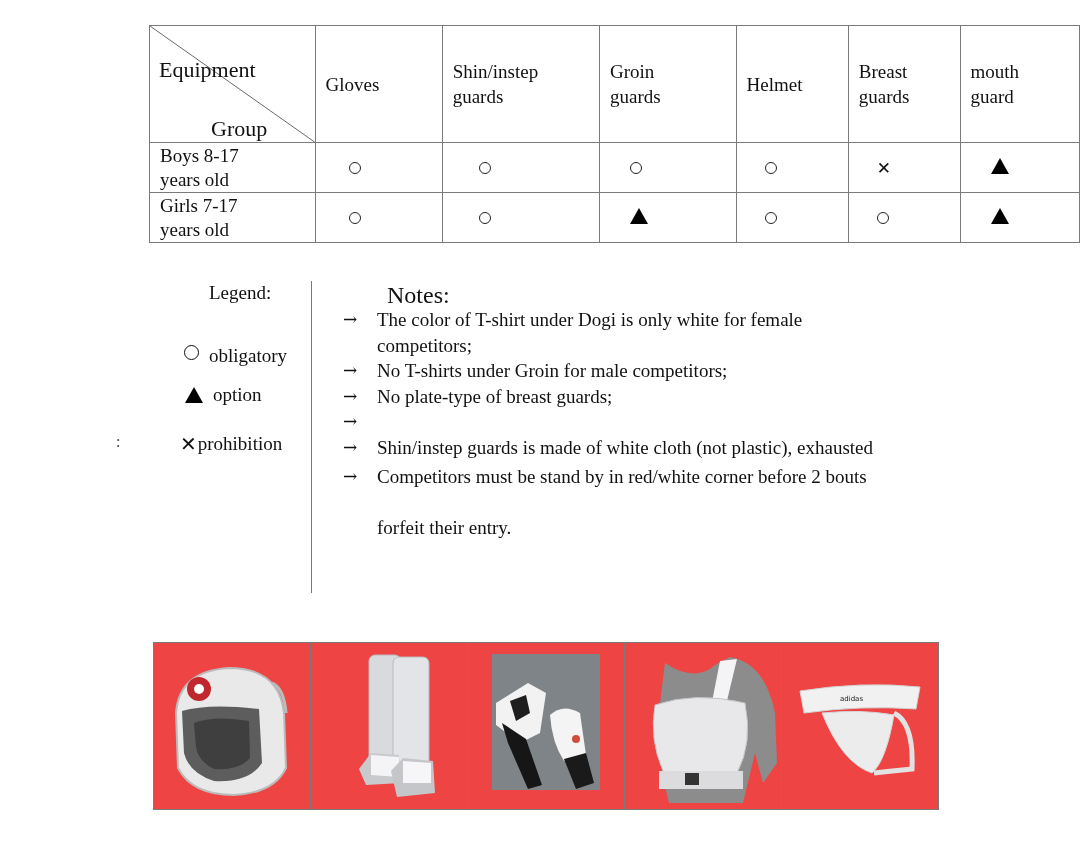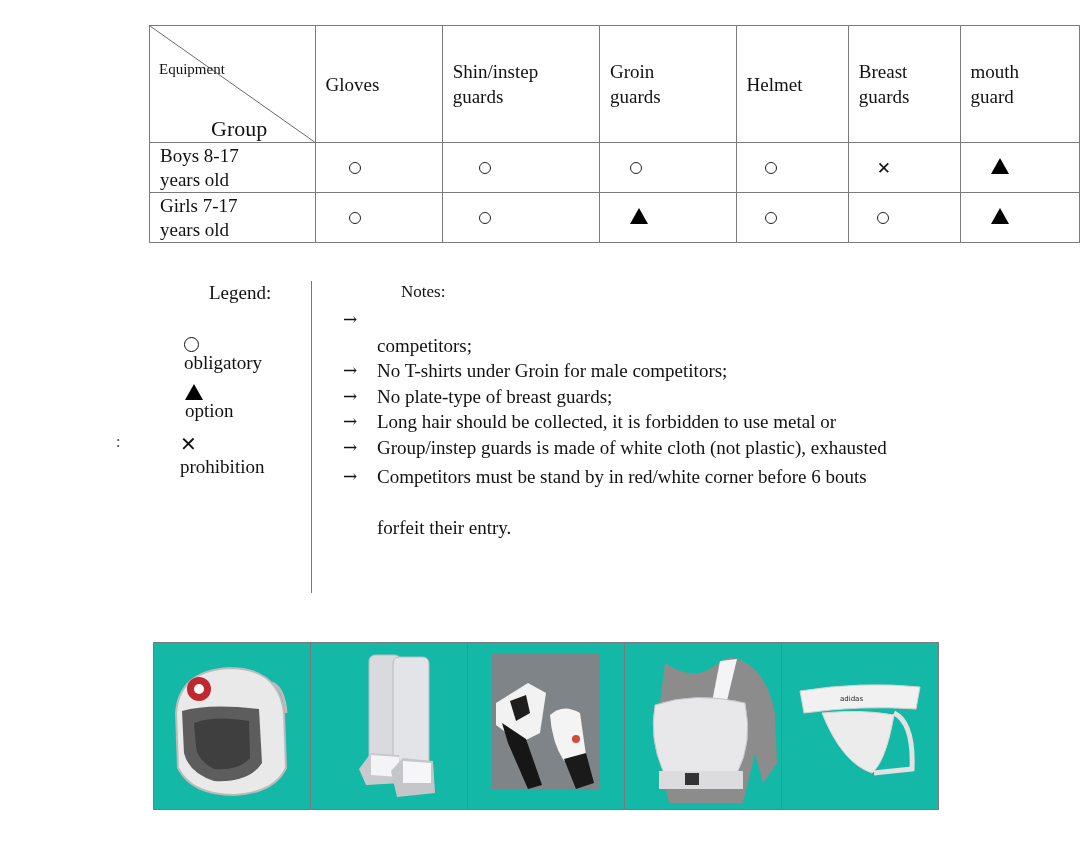--- a/index.html
+++ b/index.html
@@ -11,52 +11,52 @@
                font-size: 19px; line-height: 25px; }
   #req-table td, #req-table th { border: 1px solid #7a7a7a; padding: 0; font-weight: normal;
                vertical-align: middle; text-align: left; }
   #req-table thead tr { height: 117px; }
   #req-table tbody tr { height: 50px; }
   .c0 { width: 169px; } .c1 { width: 101px; } .c2 { width: 128px; } .c3 { width: 115px; }
   .c4 { width: 89px; }  .c5 { width: 89px; }  .c6 { width: 96px; }
   th.hdr { padding-left: 10px !important; }
   th.corner { position: relative; }
   th.corner svg { position: absolute; left: 0; top: 0; width: 100%; height: 100%; }
-  .corner-eq { position: absolute; left: 9px; top: 31px; font-size: 15px; }
+  .corner-eq { position: absolute; left: 9px; top: 31px; font-size: 22px; }
   .corner-gr { position: absolute; left: 61px; top: 90px; font-size: 22px; text-align: right; }
   td.group { padding-left: 10px !important; line-height: 24px; }
   td.mark { text-align: left; }
   .mark-sym { display: inline-block; }
   .sym-circle { width: 10px; height: 10px; border: 1.3px solid #222; border-radius: 50%; }
   .sym-tri { width: 0; height: 0; border-left: 9px solid transparent; border-right: 9px solid transparent;
              border-bottom: 16px solid #000; }
   .sym-x { font-family: "DejaVu Sans", sans-serif; font-size: 17px; font-weight: bold; line-height: 16px; }
 
   
   .legend-title { position: absolute; left: 209px; top: 282px; font-size: 19px; text-align: center; }
-  .legend-item { position: absolute; font-size: 19px; display: flex; align-items: flex-start; flex-direction: column; }
+  .legend-item { position: absolute; font-size: 19px; display: flex; align-items: center; }
   .legend-item .lg-circle { width: 13px; height: 13px; border: 1.6px solid #111; border-radius: 50%;
                             margin-right: 10px; margin-top: -8px; }
   .legend-item .lg-tri { width: 0; height: 0; border-left: 9px solid transparent; border-right: 9px solid transparent;
                          border-bottom: 16px solid #000; margin-right: 10px; }
   .legend-item .lg-x { font-family: "DejaVu Sans", sans-serif; font-weight: bold; font-size: 20px; margin-right: 1px; }
   .stray-mark { position: absolute; left: 116px; top: 433px; font-size: 16px; color: #444; }
   .divider { position: absolute; left: 311px; top: 281px; width: 1px; height: 312px; background: #777; }
 
   
-  .notes-title { position: absolute; left: 401px; top: 282px; font-size: 17px; }
+  .notes-title { position: absolute; left: 387px; top: 282px; font-size: 24px; }
   .notes { position: absolute; left: 343px; top: 307px; width: 610px; font-size: 19px; line-height: 25.5px; }
   .note { display: flex; margin-bottom: 0; }
   .note .arrow { width: 34px; flex: 0 0 34px; font-family: "DejaVu Serif", serif; font-size: 17px; }
   .note .txt { flex: 1; }
   .note.gap { margin-top: 4px; }
 
   
   .strip { position: absolute; left: 153px; top: 642px; display: flex; border: 1px solid #7a7a7a; }
-  .strip .cell { width: 156px; height: 166px; border-right: 1px solid #7a7a7a; position: relative; overflow: hidden; background: #14b8a6; }
+  .strip .cell { width: 156px; height: 166px; border-right: 1px solid #7a7a7a; position: relative; overflow: hidden; background: #ef4444; }
   .strip .cell:last-child { border-right: none; }
   .strip svg { position: absolute; left: 0; top: 0; width: 156px; height: 166px; }
 </style>
 </head>
 <body>
 
 <table id="req-table">
   <thead>
     <tr>
       <th class="c0 corner">
@@ -109,41 +109,41 @@
   <span class="lg-x">✕</span>
   <span>prohibition</span>
 </div>
 <div class="stray-mark">:</div>
 <div class="divider"></div>
 
 <div class="notes-title">Notes:</div>
 <div class="notes" id="notes-list">
     <div class="note">
       <span class="arrow">→</span>
-      <span class="txt"><br><span>competitors;</span></span>
+      <span class="txt"><span>The color of T-shirt under Dogi is only white for female</span><br><span>competitors;</span></span>
     </div>
     <div class="note">
       <span class="arrow">→</span>
       <span class="txt"><span>No T-shirts under Groin for male competitors;</span></span>
     </div>
     <div class="note">
       <span class="arrow">→</span>
       <span class="txt"><span>No plate-type of breast guards;</span></span>
     </div>
     <div class="note">
       <span class="arrow">→</span>
-      <span class="txt"><span>Long hair should be collected, it is forbidden to use metal or</span><br></span>
+      <span class="txt"><br></span>
     </div>
     <div class="note">
       <span class="arrow">→</span>
-      <span class="txt"><span>Group/instep guards is made of white cloth (not plastic), exhausted</span><br></span>
+      <span class="txt"><span>Shin/instep guards is made of white cloth (not plastic), exhausted</span><br></span>
     </div>
     <div class="note gap">
       <span class="arrow">→</span>
-      <span class="txt"><span>Competitors must be stand by in red/white corner before 6 bouts</span><br><br><span>forfeit their entry.</span></span>
+      <span class="txt"><span>Competitors must be stand by in red/white corner before 2 bouts</span><br><br><span>forfeit their entry.</span></span>
     </div>
   </div>
 
 <div class="strip">
   <div class="cell">
     <svg viewBox="0 0 156 166">
       <path d="M22 70 Q25 28 75 25 Q125 25 130 70 L132 125 Q120 150 80 152 Q38 152 24 125 Z" fill="#e9e9e9" stroke="#bbb" stroke-width="2"></path>
       <path d="M28 68 Q55 60 105 66 L108 120 Q95 140 60 138 Q35 130 30 110 Z" fill="#5d5d5d"></path>
       <path d="M40 80 Q60 72 95 78 L96 115 Q85 128 60 126 Q44 118 42 104 Z" fill="#3f3f3f"></path>
       <circle cx="45" cy="46" r="12" fill="#c0282d"></circle>

